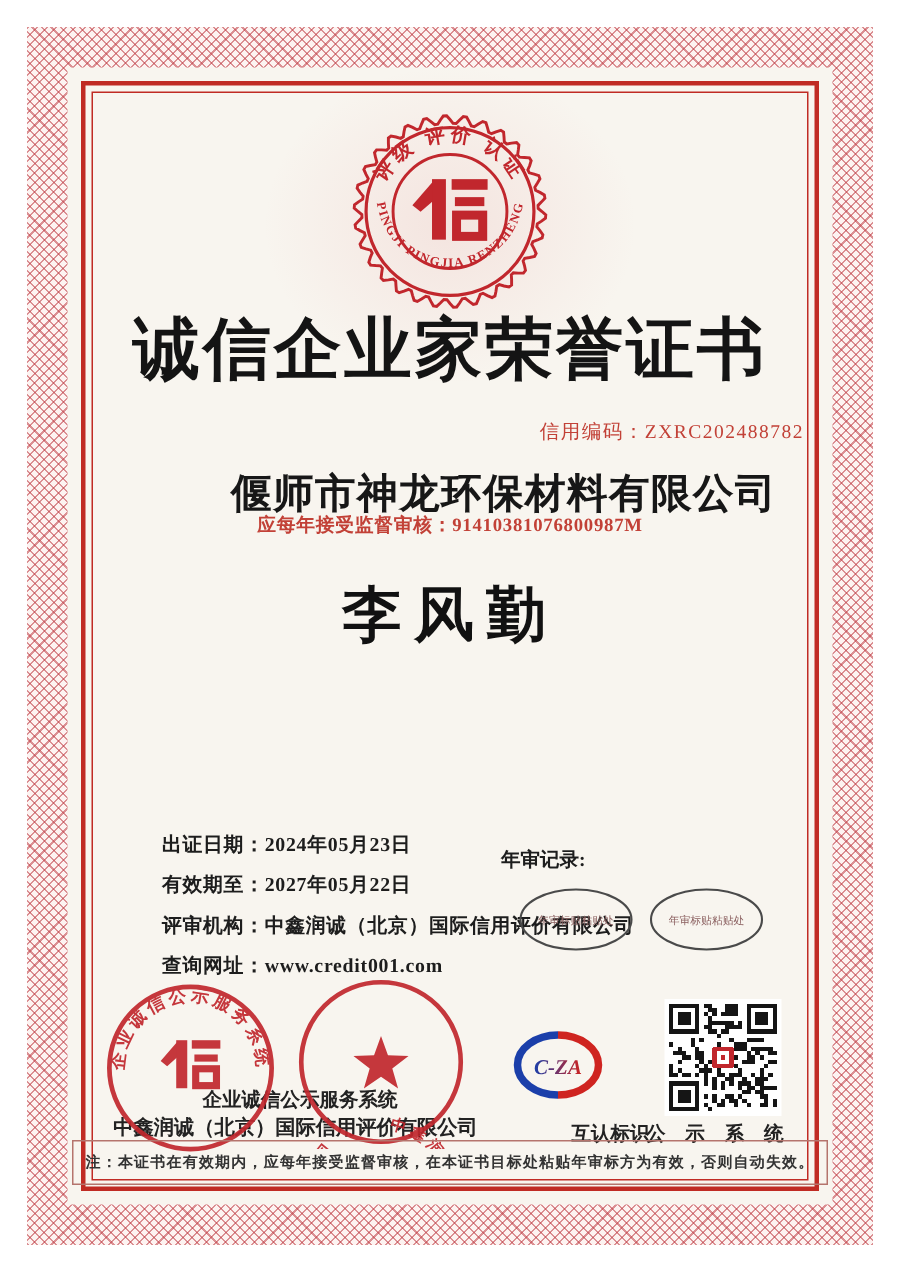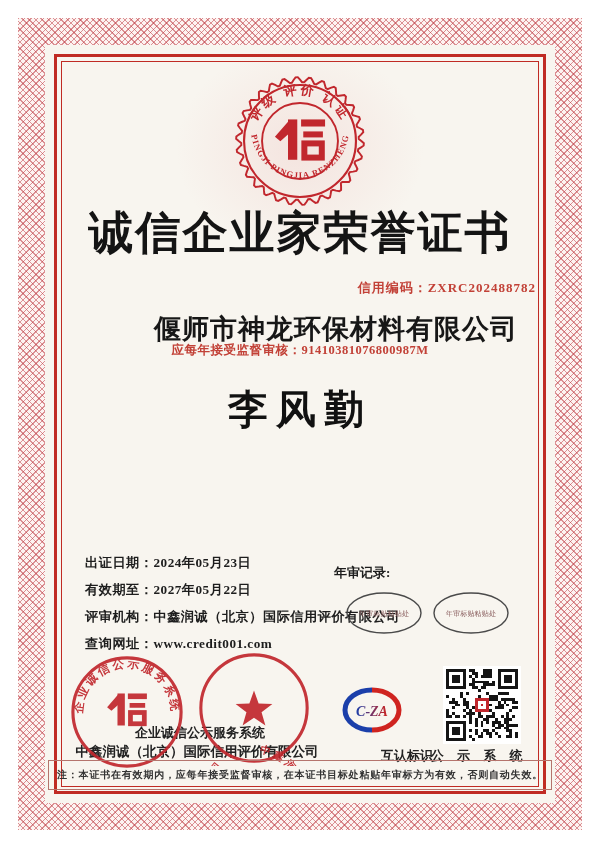--- a/index.html
+++ b/index.html
@@ -14,27 +14,27 @@
   .inner-cover{position:absolute;inset:45px;background:#f8f5ef;}
   .frame-thick{position:absolute;inset:54px;border:3px solid #c02b24;}
   .frame-thin{position:absolute;inset:61px;border:1px solid #c02b24;}
   .wm{position:absolute;left:165px;top:35px;width:270px;height:230px;
       background:radial-gradient(ellipse at center, rgba(226,150,150,.18), rgba(226,150,150,0) 65%);}
   .abs{position:absolute;}
   .ctr{left:50%;transform:translateX(-50%);white-space:nowrap;}
   .title{top:203px;font-size:45px;font-weight:bold;color:#141414;letter-spacing:2px;}
   .subtitle{top:252px;font-size:14.5px;font-weight:bold;color:#1c1c1c;letter-spacing:1.6px;
             font-family:"Liberation Sans","DejaVu Sans",sans-serif;}
-  .credit-code{top:279px;right:64px;font-size:13px;font-weight:bold;color:#c24137;letter-spacing:1px;}
+  .credit-code{top:279px;right:64px;font-size:13px;font-weight:normal;color:#c24137;letter-spacing:1px;}
   .company{top:311px;font-size:27px;font-weight:bold;color:#171717;letter-spacing:1px;margin-left:36px;}
   .uscc{top:342px;font-size:12.5px;font-weight:bold;color:#c24137;letter-spacing:.5px;}
   .person{top:382px;font-size:40px;font-weight:bold;color:#111;letter-spacing:8px;}
   .award{top:443px;font-size:57px;font-weight:bold;color:#d2221f;letter-spacing:10px;}
   .details{left:85px;top:549px;font-size:13.2px;font-weight:bold;color:#1d1d1d;}
-  .details .row{height:27px;line-height:27px;white-space:nowrap;letter-spacing:.5px;}
+  .details .row{height:27px;line-height:27px;white-space:nowrap;letter-spacing:.5px;margin-left:23px;}
   .annual-label{left:334px;top:564px;font-size:13px;font-weight:bold;color:#1d1d1d;}
   .stickers{left:338px;top:586px;}
   .issuer1{left:200px;top:724px;transform:translateX(-50%);font-size:13px;font-weight:bold;color:#222;white-space:nowrap;}
   .issuer2{left:197px;top:743px;transform:translateX(-50%);font-size:13.5px;font-weight:bold;color:#222;white-space:nowrap;}
   .mutual-label{left:371px;top:747px;transform:translateX(-50%);font-size:13px;font-weight:bold;color:#222;white-space:nowrap;margin-left:36px;}
   .public-label{left:479px;top:747px;transform:translateX(-50%);font-size:13px;font-weight:bold;color:#222;letter-spacing:5px;white-space:nowrap;text-align:center;}
   .note{left:48px;top:760px;width:502px;height:28px;border:1px solid #b5746d;
         font-size:10px;font-weight:bold;color:#333;letter-spacing:.8px;
         display:flex;align-items:center;justify-content:center;white-space:nowrap;}
   .qr{left:443px;top:666px;width:72px;height:72px;background:#fff;padding:3px;}

